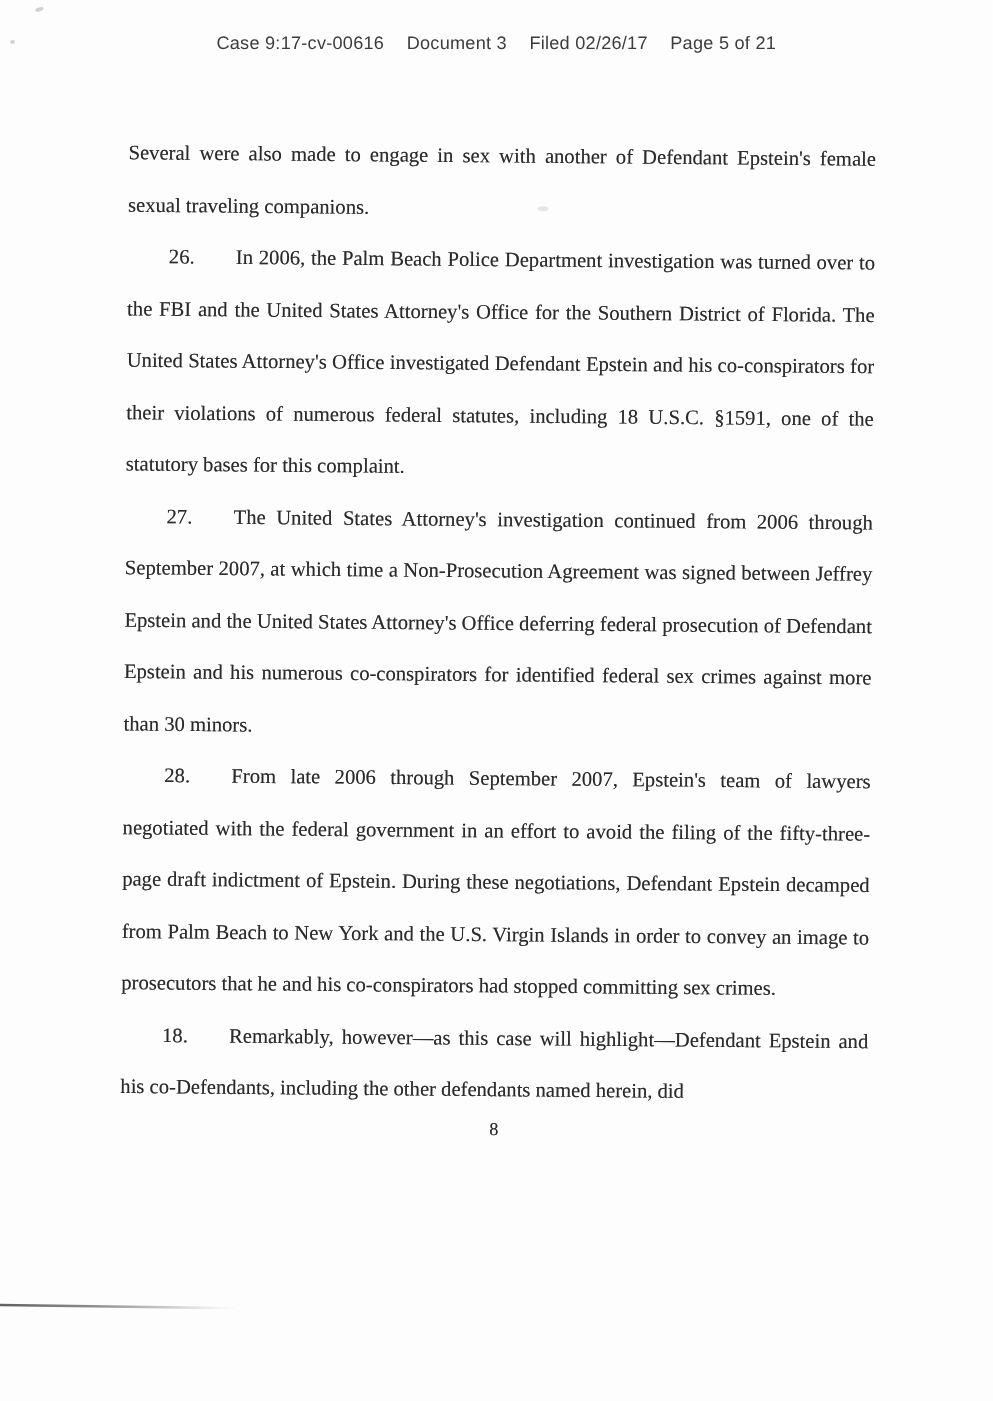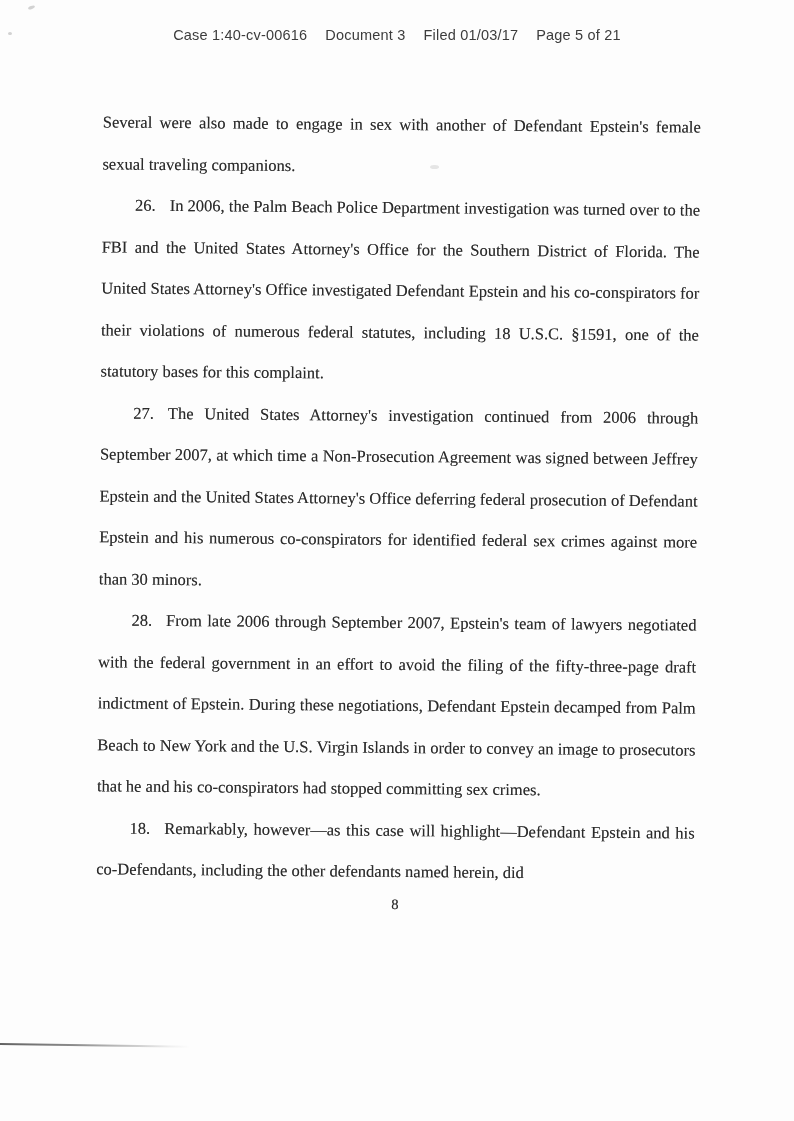--- a/index.html
+++ b/index.html
@@ -34,21 +34,21 @@
     transform-origin: 50% 0;
   }
   .para {
     text-align: justify;
     font-size: 16.5px;
     line-height: 41.5px;
     color: var(--ink, #2b2b2b);
     text-shadow: 0 0 0.5px rgba(50,50,50,0.55);
   }
   .para.numbered { text-indent: 33px; }
-  .pnum { margin-right: 14px; }
+  .pnum { margin-right: 33px; }
   .page-number {
     margin-top: 3px;
     text-align: center;
     font-size: 14.5px;
     color: var(--ink, #2b2b2b);
     text-shadow: 0 0 0.5px rgba(50,50,50,0.55);
   }
   
   .artifact-line {
     position: absolute;
@@ -67,21 +67,21 @@
   .speck-1 { left: 28px; top: 6px; width: 7px; height: 3px; transform: rotate(-20deg); }
   .speck-2 { left: 8px;  top: 32px; width: 4px; height: 3px; }
   .speck-3 { left: 430px; top: 165px; width: 9px; height: 4px; opacity: .55; }
 </style>
 </head>
 <body>
 
 <div class="page">
 
   <div class="stamp-header">
-    <span>Case 1:40-cv-00616</span><span>Document 3</span><span>Filed 01/03/17</span><span>Page 5 of 21</span>
+    <span>Case 9:17-cv-00616</span><span>Document 3</span><span>Filed 02/26/17</span><span>Page 5 of 21</span>
   </div>
 
   <div class="content">
 
     <p class="para flush">
       <span class="ptext">Several were also made to engage in sex with another of Defendant Epstein's female sexual traveling companions.</span>
     </p>
 
     <p class="para numbered">
       <span class="pnum">26.</span><span class="ptext">In 2006, the Palm Beach Police Department investigation was turned over to the FBI and the United States Attorney's Office for the Southern District of Florida.  The United States Attorney's Office investigated Defendant Epstein and his co-conspirators for their violations of numerous federal statutes, including 18 U.S.C. §1591, one of the statutory bases for this complaint.</span>

